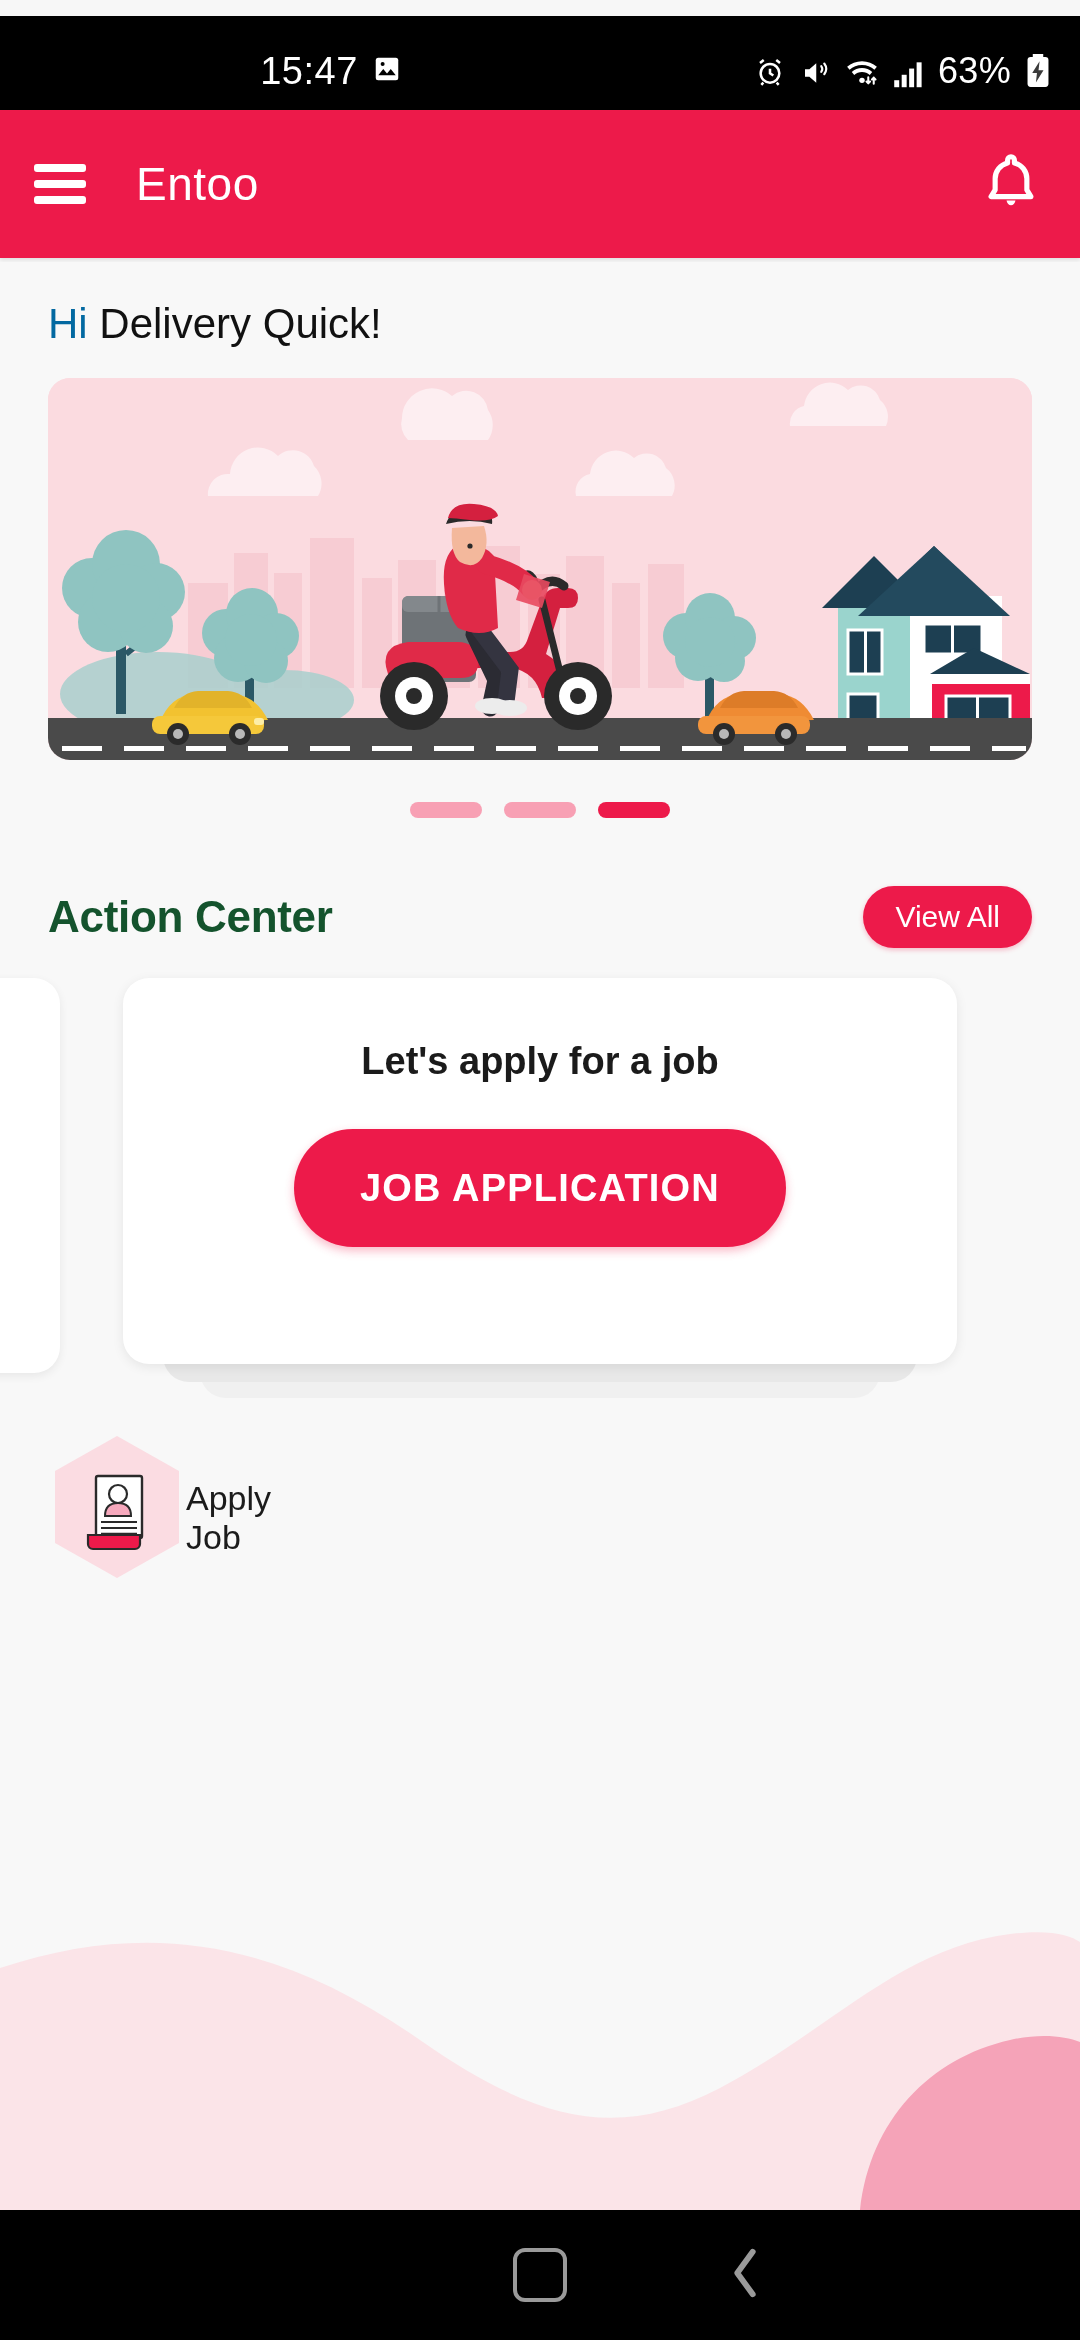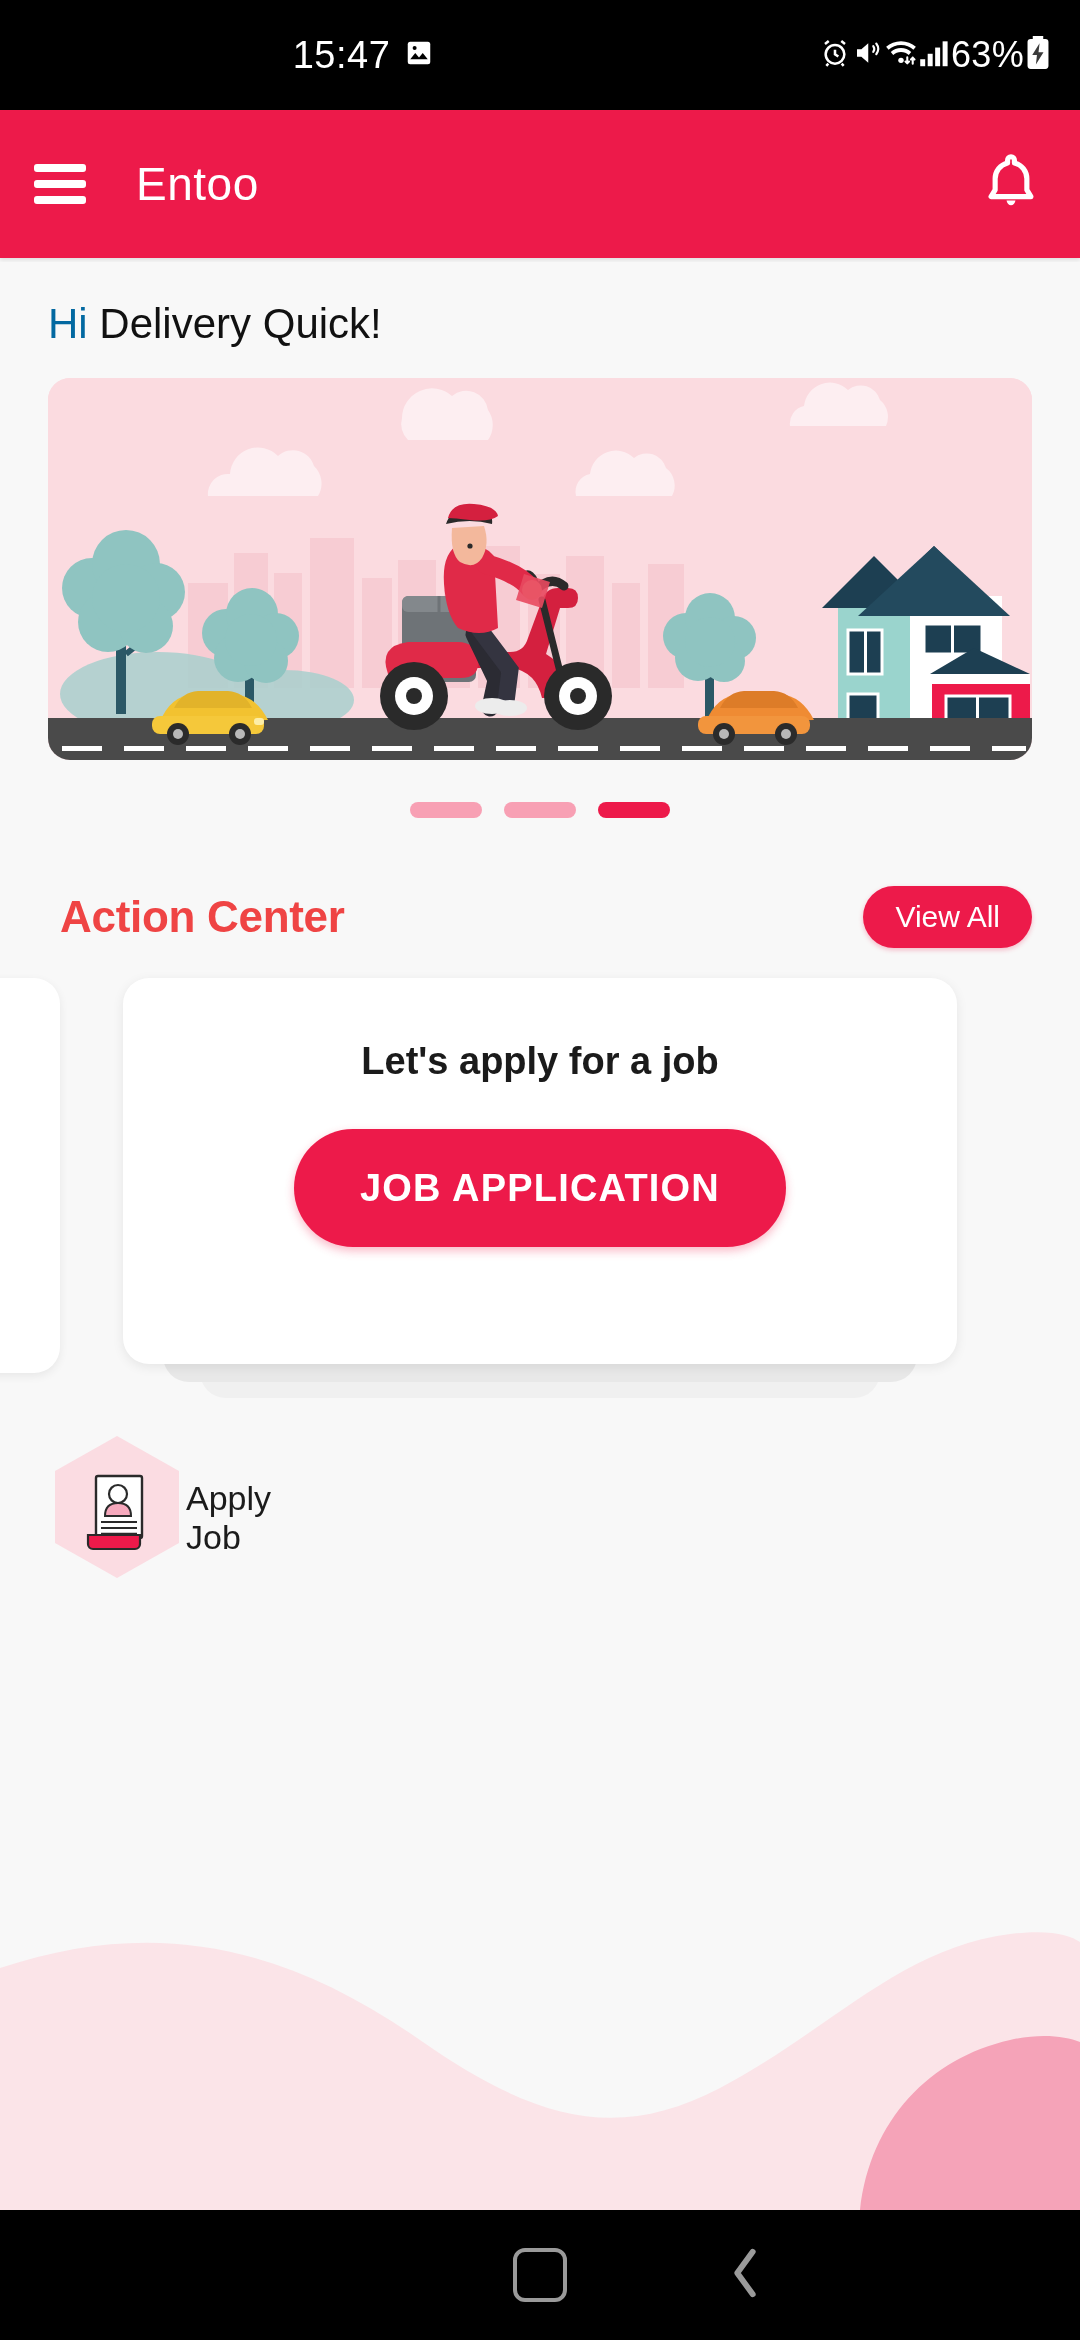--- a/index.html
+++ b/index.html
@@ -6,28 +6,28 @@
   html,body {
     width:1080px; height:2340px;
     background:#000;
     font-family:"Liberation Sans", sans-serif;
     overflow:hidden;
   }
   #phone { position:relative; width:1080px; height:2340px; background:#f7f7f7; }
 
   
   .statusbar{
-    position:absolute; top:0; left:0; width:1080px; height:110px;
+    position:absolute; top:16px; left:0; width:1080px; height:110px;
     background:#000; display:flex; align-items:center;
     padding:0 28px; color:#fff;
   }
   .sb-left{ flex:1; display:flex; align-items:center; justify-content:center;
             gap:14px; padding-right:120px; }
   .sb-clock{ font-size:38px; letter-spacing:.5px; font-weight:400; }
-  .sb-right{ display:flex; align-items:center; }
+  .sb-right{ display:flex; align-items:flex-end; gap:13px; }
   .sb-pct{ font-size:36px; font-weight:400; letter-spacing:.3px; }
 
   
   .appbar{
     position:absolute; top:110px; left:0; width:1080px; height:148px;
     background:#ed1a4a; display:flex; align-items:center; padding:0 34px;
     box-shadow:0 2px 4px rgba(0,0,0,.10);
     justify-content:flex-end;
   }
   .hamburger{ width:52px; height:40px; display:flex; flex-direction:column;
@@ -51,21 +51,21 @@
   }
   .hero svg{ display:block; width:100%; height:100%; }
 
   
   .dots{ display:flex; justify-content:center; gap:22px; margin-top:42px; }
   .dot{ width:72px; height:16px; border-radius:9px; background:#f8a0b4; cursor:pointer; }
   .dot.active{ background:#ed1a4a; }
 
   
   .sec-head{ display:flex; align-items:center; margin:68px 48px 0 48px; }
-  .sec-title{ font-size:44px; font-weight:bold; color:#ef4444; letter-spacing:-.3px;margin-left:12px; }
+  .sec-title{ font-size:44px; font-weight:bold; color:#14532d; letter-spacing:-.3px; }
   .viewall{
     margin-left:auto; background:#ed1a4a; color:#fff; font-size:30px;
     padding:14px 32px; border-radius:40px; border:none;
     font-family:"Liberation Sans",sans-serif; cursor:pointer;
     box-shadow:0 2px 5px rgba(237,26,74,.28);
   }
 
   
   .carousel{ position:relative; margin-top:30px; height:420px; }
   .card-prev{

